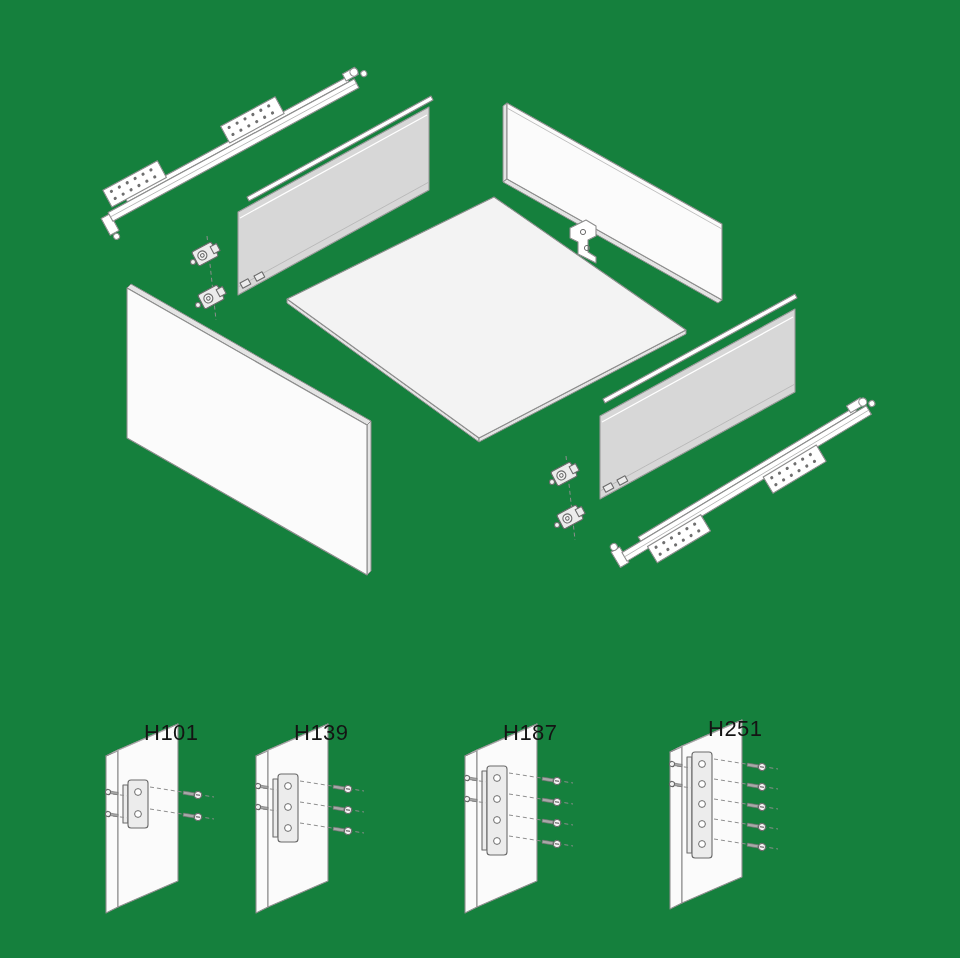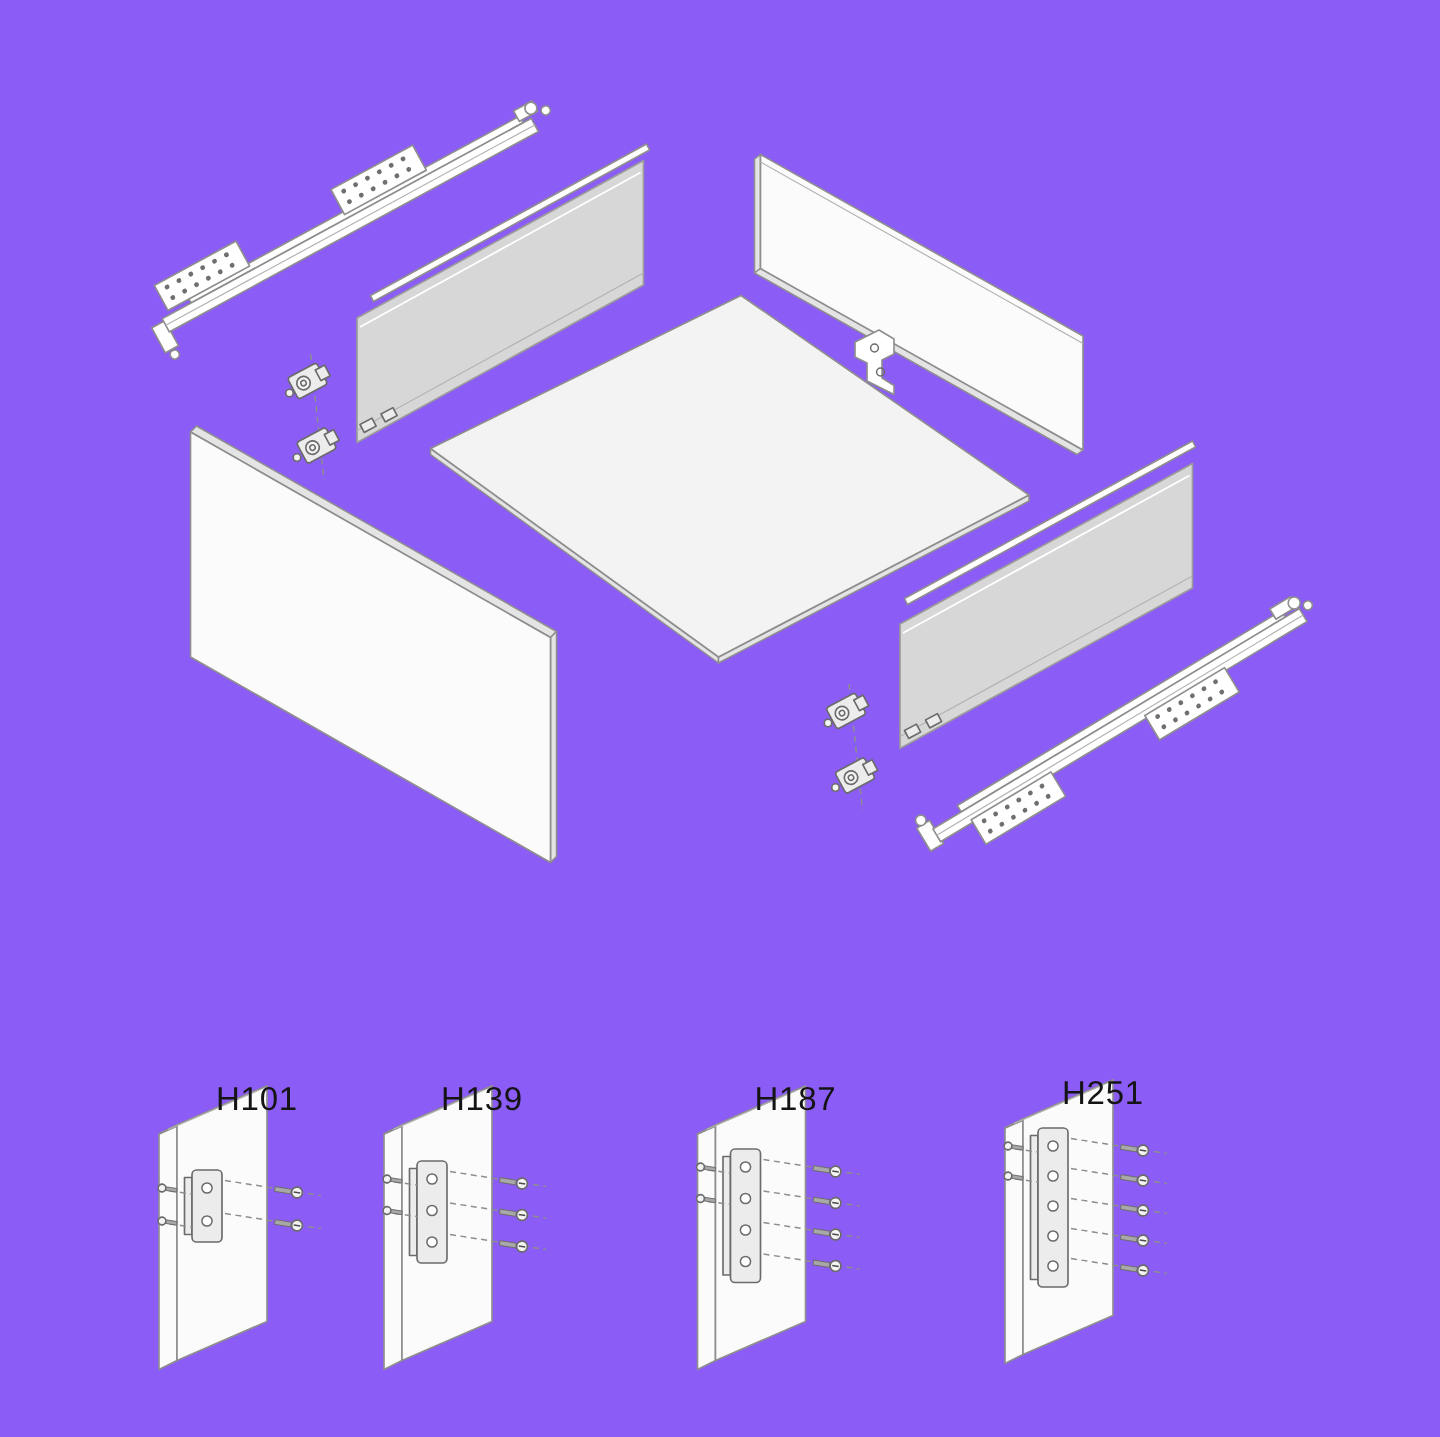--- a/index.html
+++ b/index.html
@@ -1,17 +1,17 @@
 <!DOCTYPE html>
 <html><head>
 <meta charset="utf-8">
 <style>
   html,body { margin:0; padding:0; background:#ffffff; }
   .canvas {
-    position:relative; width:960px; height:958px; background:#8b5cf6;
+    position:relative; width:960px; height:958px; background:#15803d;
     overflow:hidden; font-family:"Liberation Sans", sans-serif;
   }
   svg { display:block; }
   .exploded { position:absolute; left:0; top:0; }
   .detail { position:absolute; width:150px; height:225px; }
   .detail-label {
     position:absolute; top:18px; left:46px;
     font-size:22px; font-weight:400; color:#141414; letter-spacing:0.5px;
   }
   

